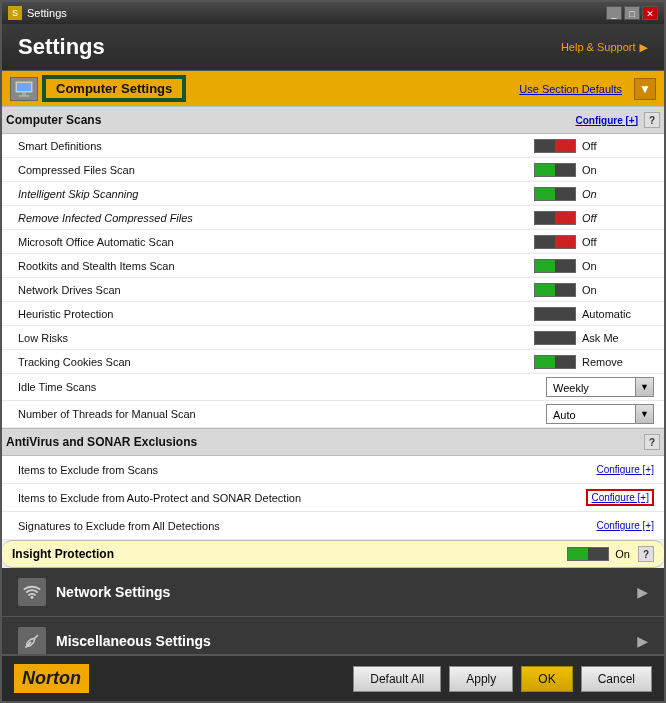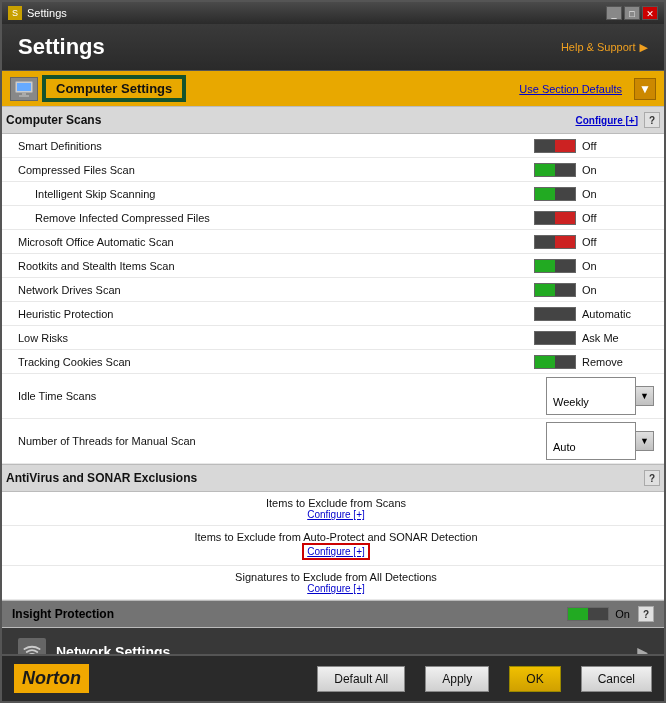--- a/index.html
+++ b/index.html
@@ -147,21 +147,21 @@
 
     
     .setting-row {
       display: flex;
       align-items: center;
       padding: 3px 10px 3px 16px;
       background: white;
       border-bottom: 1px solid #e8e8e8;
       min-height: 24px;
     }
-    .setting-row.indented { padding-left: 33px; }
+    .setting-row.indented { padding-left: 16px; font-style: italic; }
     .setting-name {
       flex: 1;
       font-size: 11px;
       color: #111;
     }
     .setting-value {
       display: flex;
       align-items: center;
       gap: 6px;
       font-size: 11px;
@@ -212,21 +212,21 @@
 
     
     .setting-select {
       display: flex;
       align-items: center;
       gap: 0;
     }
     .select-box {
       background: white;
       border: 1px solid #888;
-      padding: 18px 6px;
+      padding: 4px 6px;
       font-size: 11px;
       min-width: 90px;
       height: 20px;
     }
     .select-arrow {
       background: linear-gradient(to bottom, #e0e0e0, #c0c0c0);
       border: 1px solid #888;
       border-left: none;
       width: 18px; height: 20px;
       display: flex; align-items: center; justify-content: center;
@@ -241,37 +241,37 @@
     }
 
     
     .av-row {
       display: flex;
       align-items: center;
       padding: 5px 10px 5px 16px;
       background: white;
       border-bottom: 1px solid #e8e8e8;
       min-height: 28px;
-      flex-direction: column;
     }
     .av-name {
       flex: 1;
       font-size: 11px;
       color: #111;
     }
 
     
     .insight-row {
       display: flex;
       align-items: center;
       padding: 5px 10px;
-      background: #737373;
+      background: #fef9c3;
       border-top: 1px solid #bbb;
       border-bottom: 1px solid #bbb;
       min-height: 28px;
+      border-radius: 10px;
     }
     .dark-row {
       display: flex;
       align-items: center;
       padding: 10px 16px;
       background: #383838;
       border-bottom: 1px solid #555;
       min-height: 40px;
       cursor: pointer;
     }
@@ -292,21 +292,21 @@
       color: #aaa;
       font-size: 14px;
     }
 
     
     .footer {
       background: #2a2a2a;
       padding: 8px 12px;
       display: flex;
       align-items: center;
-      gap: 20px;
+      gap: 8px;
       border-top: 2px solid #555;
     }
     .norton-logo {
       background: #f0a800;
       padding: 4px 8px;
       display: flex;
       align-items: center;
       margin-right: 8px;
     }
     .norton-text {

